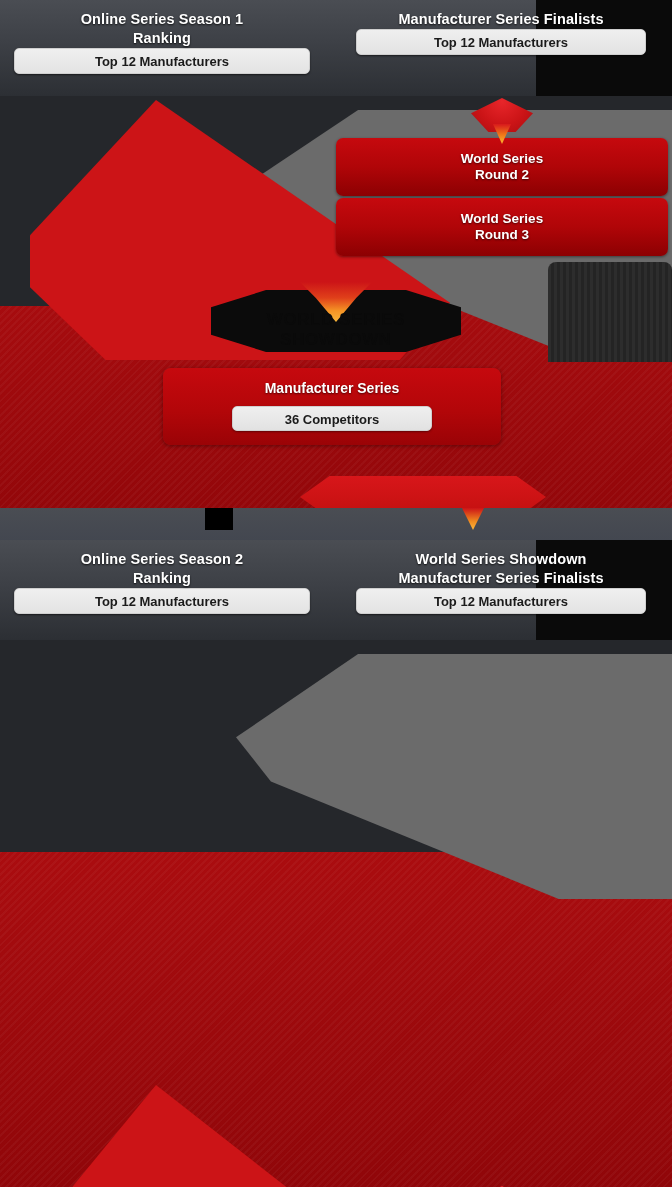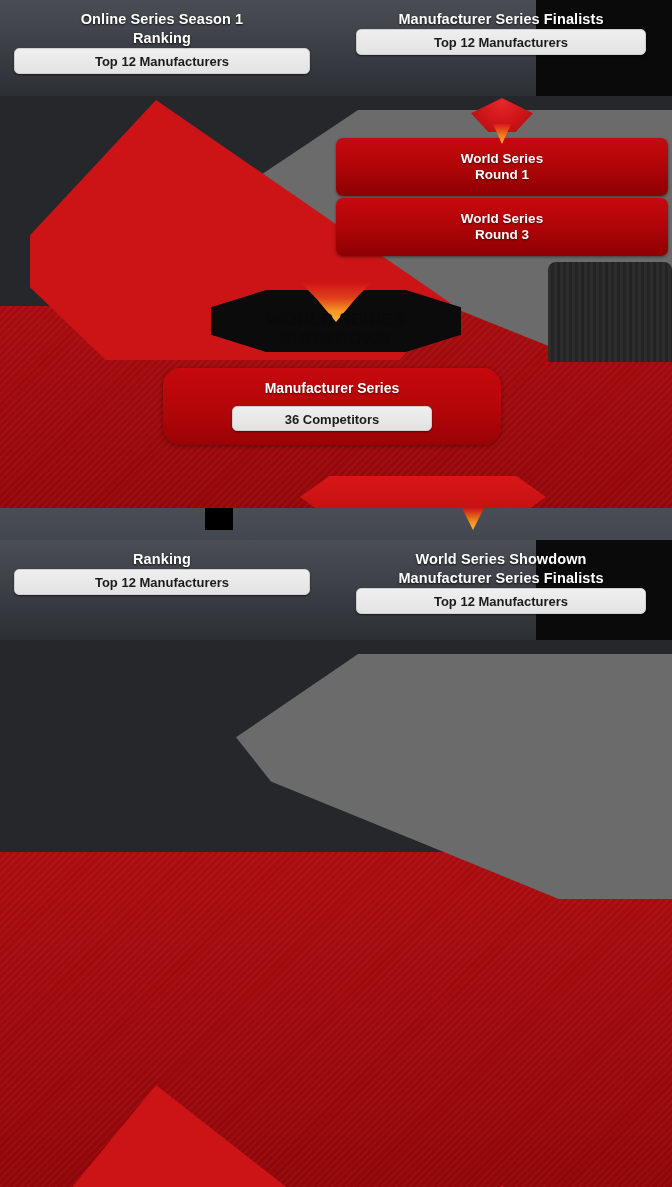--- a/index.html
+++ b/index.html
@@ -189,21 +189,21 @@
   
   .ms-card{
     position:absolute; z-index:9;
     left:163px; width:338px;
     background:linear-gradient(to bottom,#c6090e 0%,#b30609 55%,#9a0306 100%);
     border-radius:8px;
     padding:12px 0 14px;
     text-align:center;
     box-shadow:0 1px 4px rgba(0,0,0,.4);
   }
-  .stage-1 .ms-card{ top:368px;border-radius:18px; }
+  .stage-1 .ms-card{ top:368px; }
   .ms-title{
     color:#fff; font-size:14px; font-weight:bold;
     text-shadow:0 1px 2px rgba(0,0,0,.6);
   }
   .ms-pill{
     margin:10px auto 0;
     width:200px; height:25px; line-height:25px;
     background:linear-gradient(to bottom,#efefef 0%,#e2e2e2 100%);
     border-radius:5px; border:1px solid #cfcfcf;
     color:#1b1b1b; font-size:13px; font-weight:bold;
@@ -265,21 +265,21 @@
     </div>
 
     <div class="marker">
       <div class="head"></div>
       <div class="tip"></div>
     </div>
 
     <div class="rounds">
       <div class="round-box">
         <span>World Series</span>
-        <span>Round 1</span>
+        <span>Round 2</span>
       </div>
       <div class="round-box">
         <span>World Series</span>
         <span>Round 3</span>
       </div>
     </div>
 
     <div class="logo-wrap">
       <div class="logo-badge">
         <div class="logo-shape"></div>
@@ -304,20 +304,21 @@
   <div class="stage stage-2">
 
     <div class="funnel"></div>
     <div class="backdrop"></div>
     <div class="gray-arrow"></div>
     <div class="red-arrow"></div>
 
     <div class="header-panel">
       <div class="col col-left">
         <div class="col-title">
+          <div>Online Series Season 2</div>
           <div>Ranking</div>
         </div>
         <div class="pill">Top 12 Manufacturers</div>
       </div>
 
       <div class="col col-right">
         <div class="col-title">
           <div>World Series Showdown</div>
           <div>Manufacturer Series Finalists</div>
         </div>

